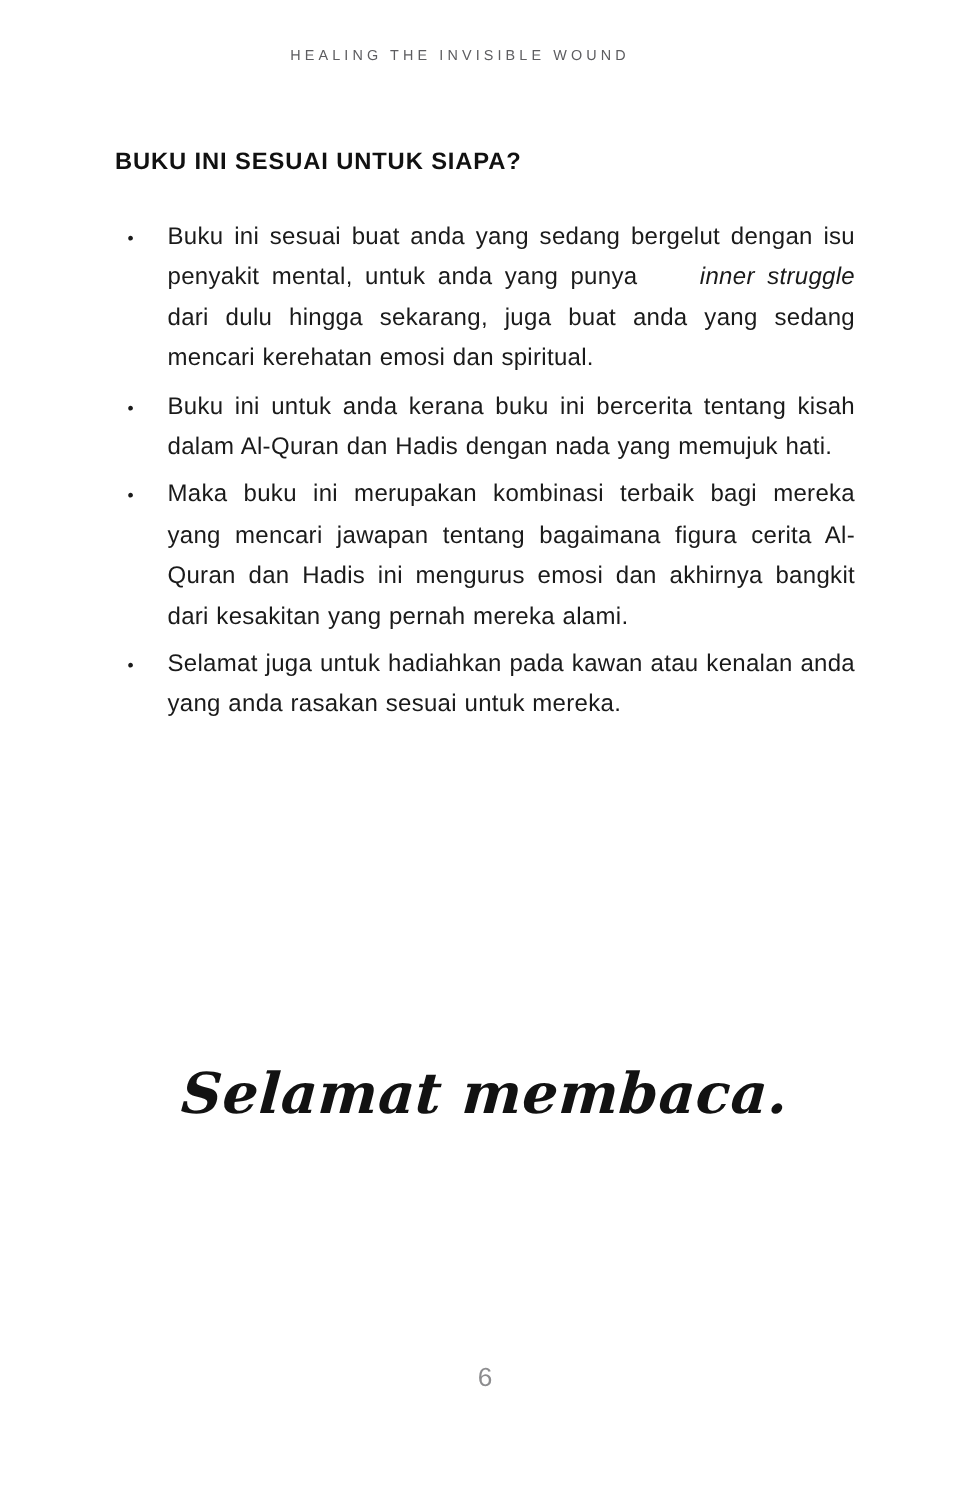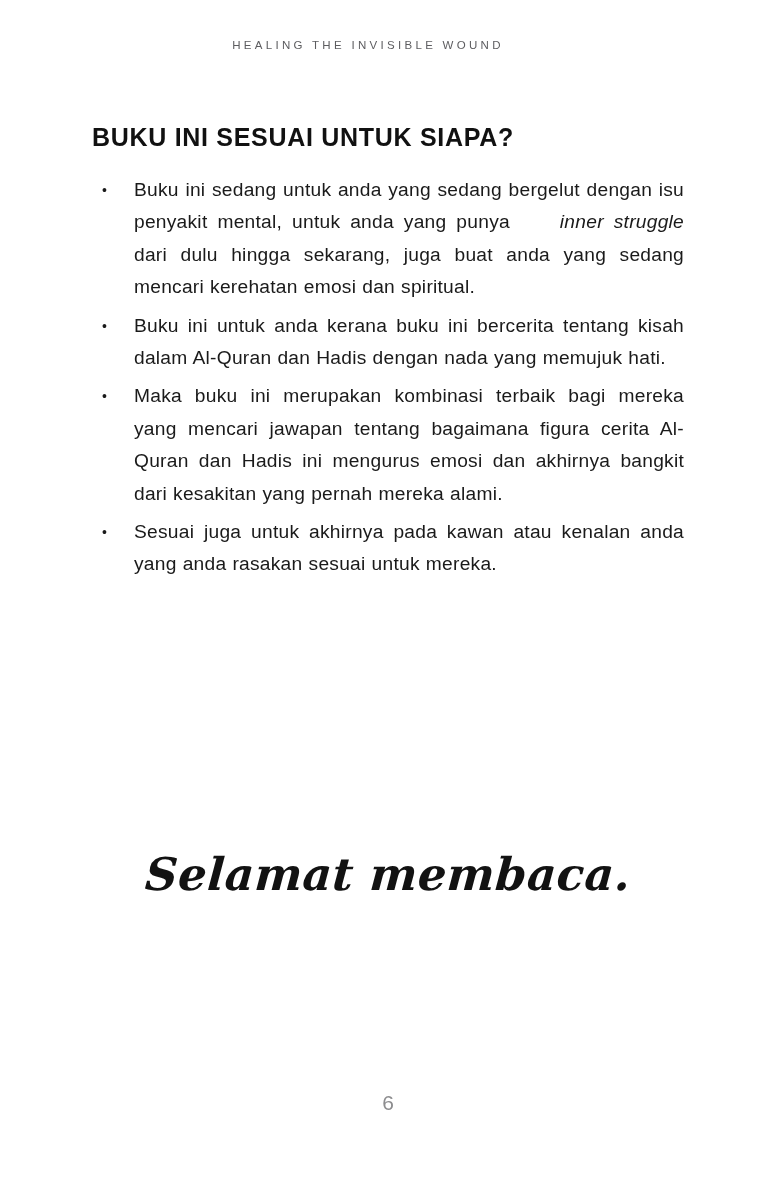--- a/index.html
+++ b/index.html
@@ -32,21 +32,21 @@
     text-transform: uppercase;
     white-space: nowrap;
   }
 
   
   .page-title {
     position: absolute;
     top: 106px;
     left: 92px;
     font-family: "Liberation Sans", sans-serif;
-    font-size: 25px;
+    font-size: 19px;
     font-weight: 700;
     letter-spacing: 0.7px;
     color: #111111;
     white-space: nowrap;
   }
 
   
   .bullet-list {
     position: absolute;
     top: 174px;
@@ -120,30 +120,30 @@
 <body>
 
 <div class="page">
 
   <div class="running-head">HEALING THE INVISIBLE WOUND</div>
 
   <h1 class="page-title">BUKU INI SESUAI UNTUK SIAPA?</h1>
 
   <ul class="bullet-list">
     <li class="bullet-item">
-      <span>Buku ini sedang untuk anda yang sedang bergelut dengan isu penyakit mental, untuk anda yang punya </span><i>inner struggle</i><span> dari dulu hingga sekarang, juga buat anda yang sedang mencari kerehatan emosi dan spiritual.</span>
+      <span>Buku ini sesuai buat anda yang sedang bergelut dengan isu penyakit mental, untuk anda yang punya </span><i>inner struggle</i><span> dari dulu hingga sekarang, juga buat anda yang sedang mencari kerehatan emosi dan spiritual.</span>
     </li>
     <li class="bullet-item">
       <span>Buku ini untuk anda kerana buku ini bercerita tentang kisah dalam Al-Quran dan Hadis dengan nada yang memujuk hati.</span>
     </li>
     <li class="bullet-item">
       <span>Maka buku ini merupakan kombinasi terbaik bagi mereka yang mencari jawapan tentang bagaimana figura cerita Al-Quran dan Hadis ini mengurus emosi dan akhirnya bangkit dari kesakitan yang pernah mereka alami.</span>
     </li>
     <li class="bullet-item">
-      <span>Sesuai juga untuk akhirnya pada kawan atau kenalan anda yang anda rasakan sesuai untuk mereka.</span>
+      <span>Selamat juga untuk hadiahkan pada kawan atau kenalan anda yang anda rasakan sesuai untuk mereka.</span>
     </li>
   </ul>
 
   <div class="signoff">Selamat membaca.</div>
 
   <div class="folio">6</div>
 
 </div>
 
 </body></html>

